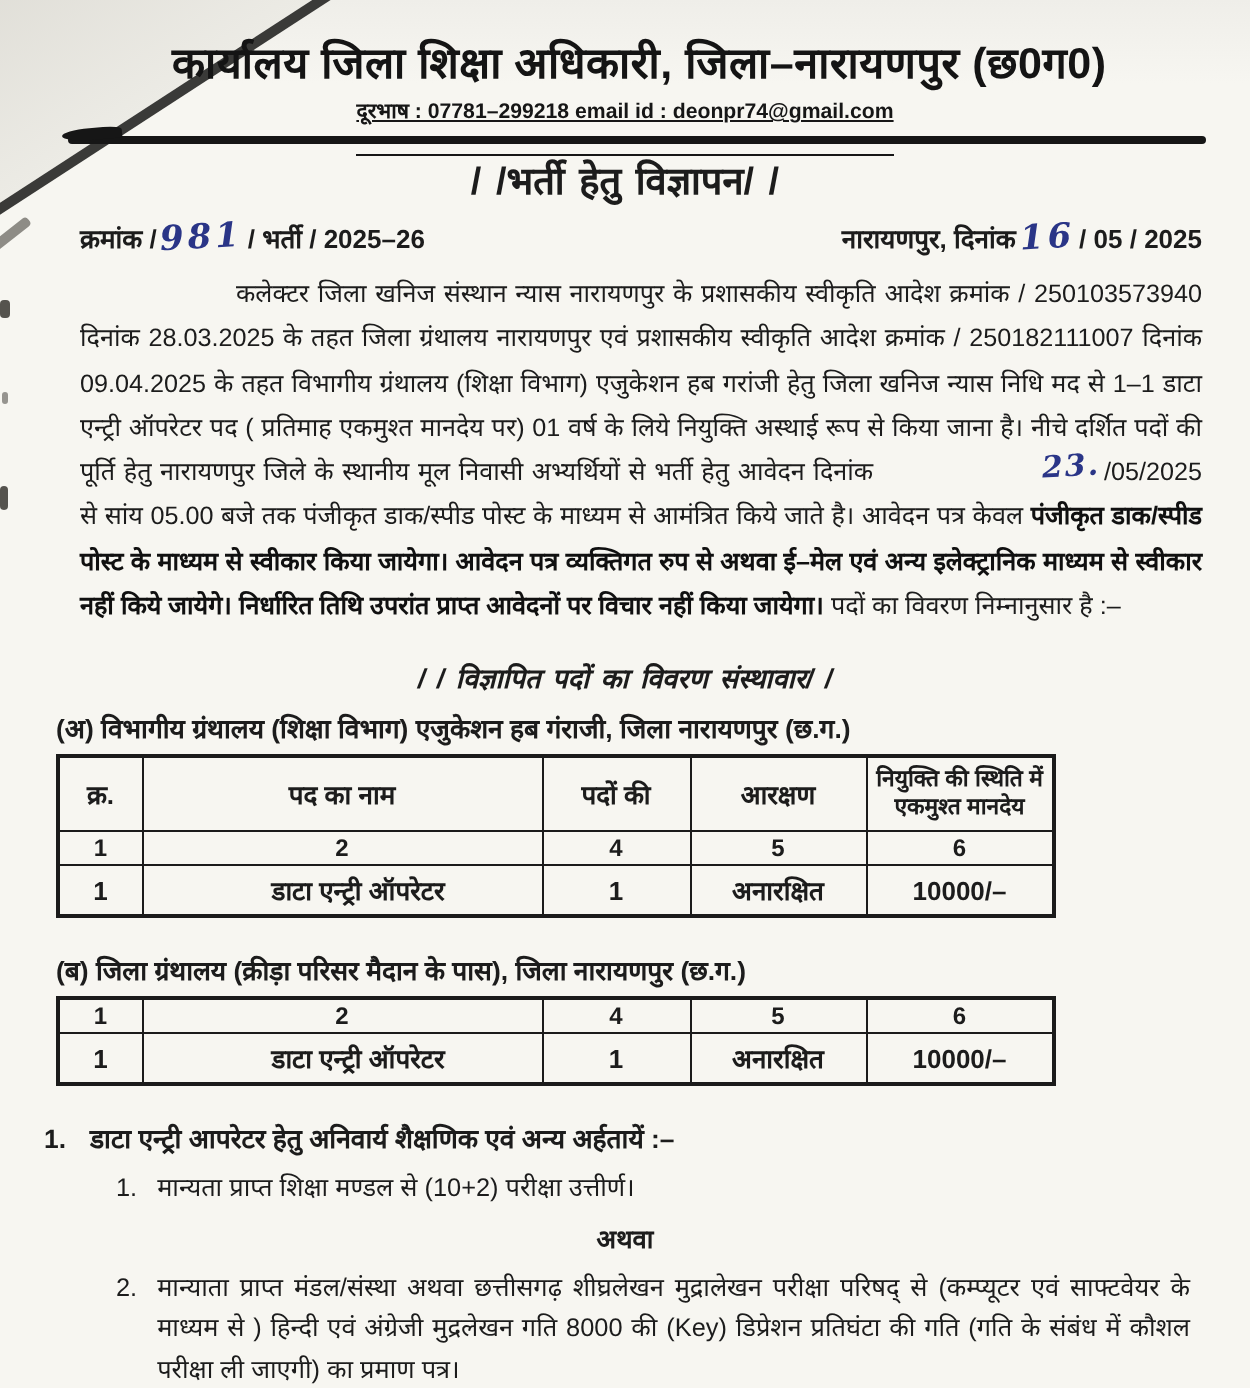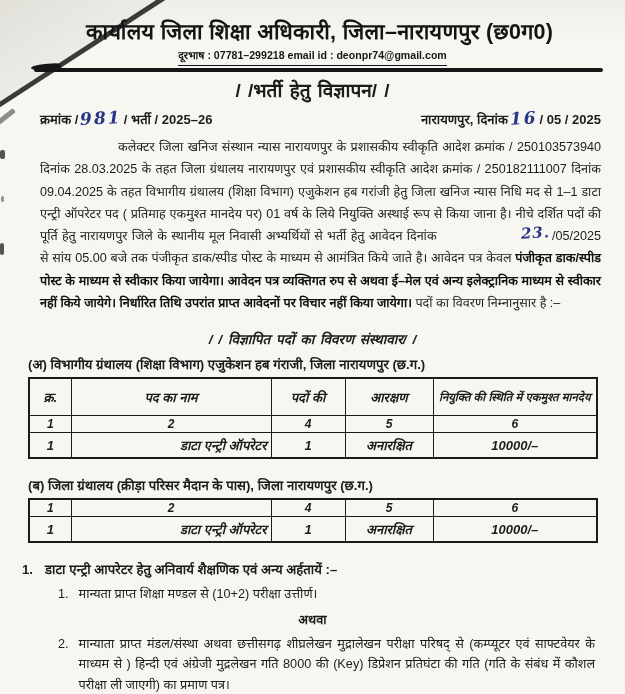--- a/index.html
+++ b/index.html
@@ -34,21 +34,21 @@
   .title{
     margin:16px 30px 0 86px;
     text-align:left;
     font-size:21.5px;font-weight:bold;letter-spacing:.3px;
     color:#141414;
   }
   .contact{
     text-align:center;margin-top:3px;
     font-size:10.6px;font-weight:bold;color:#161616;
   }
-  .contact span{border-bottom:1.4px solid #161616;padding-bottom:4px;}
+  .contact span{border-bottom:1.4px solid #161616;padding-bottom:15px;text-decoration:underline;}
   .rule{
     height:4px;background:#161616;border-radius:3px;
     margin:6px 22px 0 34px;position:relative;
   }
   .rule::before{
     content:"";position:absolute;left:-3px;top:-4px;width:30px;height:6px;
     background:#161616;border-radius:60% 40% 0 70%;transform:rotate(-5deg);
   }
   .banner{
     text-align:center;margin-top:5px;
@@ -75,35 +75,34 @@
   .intro b{font-weight:bold;color:#101010;}
   .center-head{
     margin-top:15px;text-align:center;
     font-size:13.6px;font-weight:bold;word-spacing:2px;font-style:italic;
   }
   .section-label{
     margin:7px 20px 4px 28px;
     font-size:13.2px;font-weight:bold;
   }
   table.posts{
-    margin-left:28px;width:570px;
+    margin-left:28px;width:500px;
     border-collapse:collapse;table-layout:fixed;
     border:2.2px solid #1b1b1b;
-    font-style:italic;
   }
   table.posts th,table.posts td{
     border:1.6px solid #1b1b1b;
     text-align:center;vertical-align:middle;
     padding:2px 4px;
   }
   table.posts th{font-size:13px;font-weight:bold;height:32px;}
   table.posts th.last{font-size:11.4px;line-height:1.3;font-weight:bold;}
   tr.numrow td{font-size:12px;height:16px;padding:0 4px;font-weight:bold;}
   tr.datarow td{font-size:13px;height:20px;font-weight:600;}
-  tr.datarow td.name{text-align:right;padding-left:20px;}
+  tr.datarow td.name{text-align:center;padding-left:20px;}
   .gap{height:10px;}
 
   .qual-head{
     margin:17px 20px 0 22px;
     font-size:13.2px;font-weight:bold;
     display:flex;gap:12px;align-items:baseline;
   }
   .sub-item{
     margin:6px 30px 0 58px;
     font-size:12.7px;line-height:20.5px;

